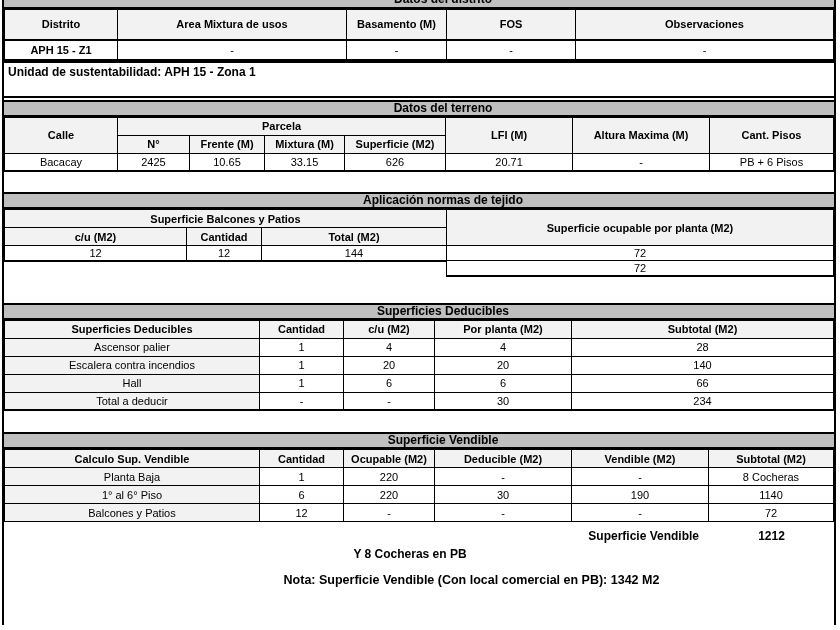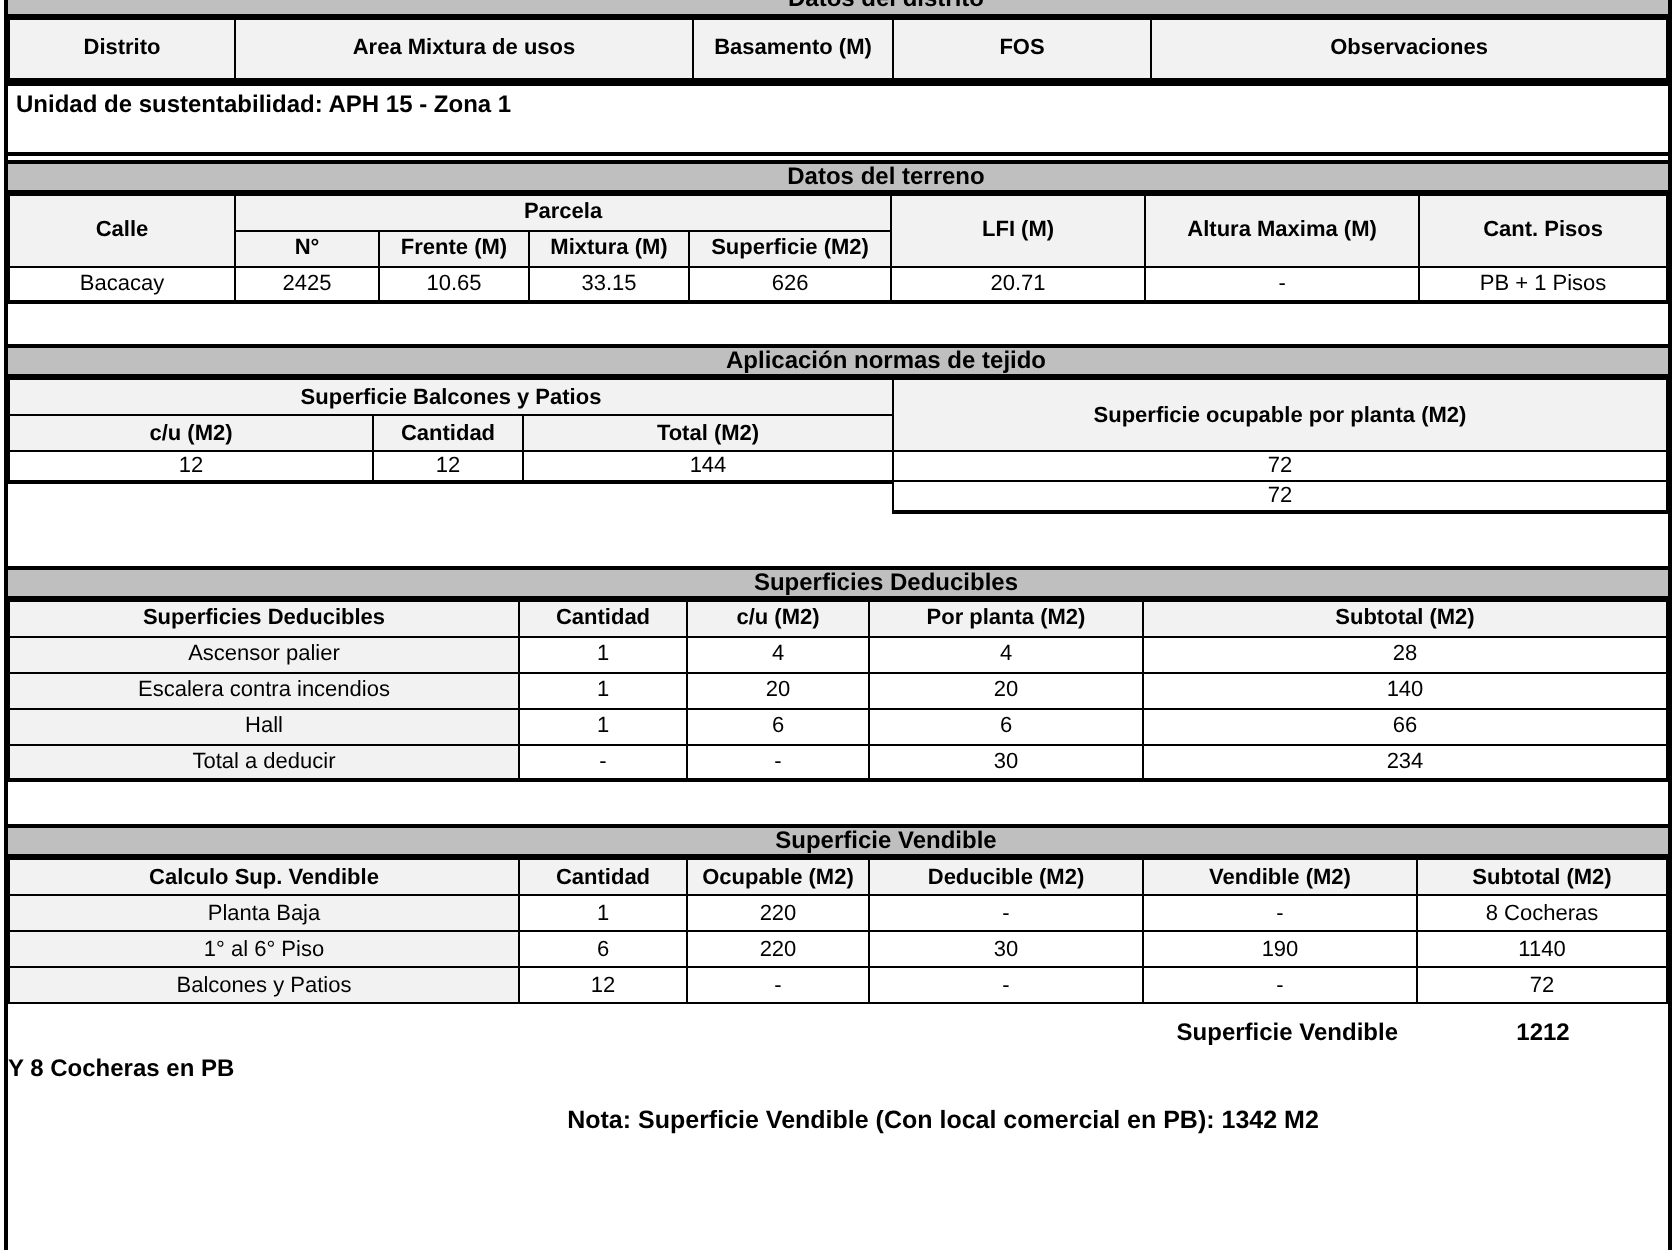--- a/index.html
+++ b/index.html
@@ -28,21 +28,21 @@
 
   .gap20 { height:20px; } .gap26 { height:26px; } .gap21 { height:21px; }
 
   #t-tejido td.short { height:15px; }
   #t-tejido td.empty { border:none; background:#fff; }
 
   #footer { padding-top:6px; font-weight:bold; font-size:12px; }
   .foot-line1 { display:flex; align-items:center; height:16px; }
   .foot-line1 .flabel { flex:1; text-align:right; padding-right:10px; }
   .foot-line1 .fvalue { width:125px; text-align:center; }
-  .foot-line2 { text-align:left; padding-right:18px; height:18px; margin-top:3px; }
+  .foot-line2 { text-align:center; padding-right:18px; height:18px; margin-top:3px; }
   .foot-nota  { margin-top:8px; margin-left:105px; text-align:center; font-size:12.5px; }
 </style>
 </head>
 <body>
 
 <div id="sheet">
 
   <div class="bar cut">
     <span>Datos del distrito</span>
   </div>
@@ -55,20 +55,27 @@
         <col style="width:129px">
         <col>
       </colgroup>
     <tbody>
         <tr>
       <td class="hdr hrow b-bot">Distrito</td>
       <td class="hdr hrow b-bot">Area Mixtura de usos</td>
       <td class="hdr hrow b-bot">Basamento (M)</td>
       <td class="hdr hrow b-bot">FOS</td>
       <td class="hdr hrow b-bot">Observaciones</td>
+    </tr>
+    <tr>
+      <td class="drow bold b-bot">APH 15 - Z1</td>
+      <td class="drow b-bot">-</td>
+      <td class="drow b-bot">-</td>
+      <td class="drow b-bot">-</td>
+      <td class="drow b-bot">-</td>
     </tr>
   </tbody>
     </table>
 
   <div id="unidad">Unidad de sustentabilidad: APH 15 - Zona 1</div>
 
   <div style="height:2px"></div>
 
   <div class="bar">
     <span>Datos del terreno</span>
@@ -100,21 +107,21 @@
       <td class="hdr">Superficie (M2)</td>
     </tr>
     <tr>
       <td class="b-bot">Bacacay</td>
       <td class="b-bot">2425</td>
       <td class="b-bot">10.65</td>
       <td class="b-bot">33.15</td>
       <td class="b-bot">626</td>
       <td class="b-bot">20.71</td>
       <td class="b-bot">-</td>
-      <td class="b-bot">PB + 1 Pisos</td>
+      <td class="b-bot">PB + 6 Pisos</td>
     </tr>
   </tbody>
     </table>
 
   <div class="gap20"></div>
 
   <div class="bar">
     <span>Aplicación normas de tejido</span>
   </div>
 

